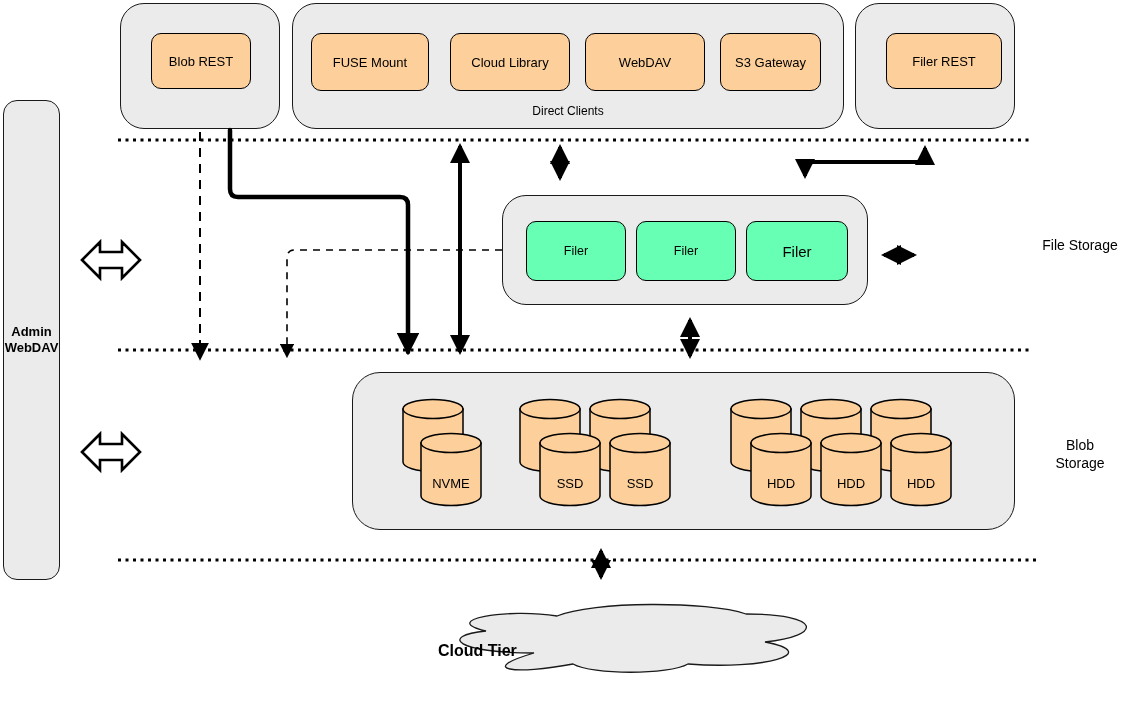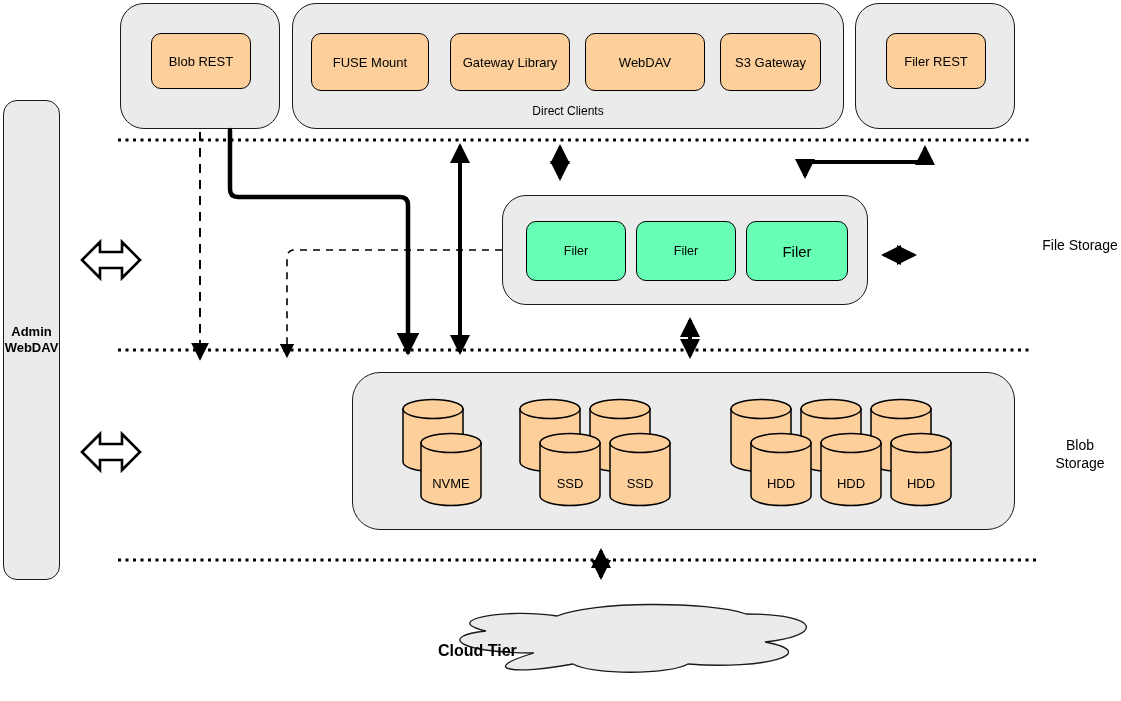--- a/index.html
+++ b/index.html
@@ -77,33 +77,33 @@
     <div class="node" style="left:30px;top:29px;width:100px;height:56px;">
       <span>Blob REST</span>
     </div>
   </div>
 
   <div class="grp" style="left:292px;top:3px;width:552px;height:126px;border-radius:24px;">
     <div class="node" style="left:18px;top:29px;width:118px;height:58px;">
       <span>FUSE Mount</span>
     </div>
     <div class="node" style="left:157px;top:29px;width:120px;height:58px;">
-      <span>Gateway Library</span>
+      <span>Cloud Library</span>
     </div>
     <div class="node" style="left:292px;top:29px;width:120px;height:58px;">
       <span>WebDAV</span>
     </div>
     <div class="node" style="left:427px;top:29px;width:101px;height:58px;">
       <span>S3 Gateway</span>
     </div>
     <div class="grp-label" style="top:100px;">Direct Clients</div>
   </div>
 
   <div class="grp" style="left:855px;top:3px;width:160px;height:126px;border-radius:24px;">
-    <div class="node" style="left:30px;top:29px;width:100px;height:56px;">
+    <div class="node" style="left:30px;top:29px;width:116px;height:56px;">
       <span>Filer REST</span>
     </div>
   </div>
 
   <div class="grp" style="left:502px;top:195px;width:366px;height:110px;border-radius:24px;">
     <div class="node green" style="left:23px;top:25px;width:100px;height:60px;">
       <span>Filer</span>
     </div>
     <div class="node green" style="left:133px;top:25px;width:100px;height:60px;">
       <span>Filer</span>

